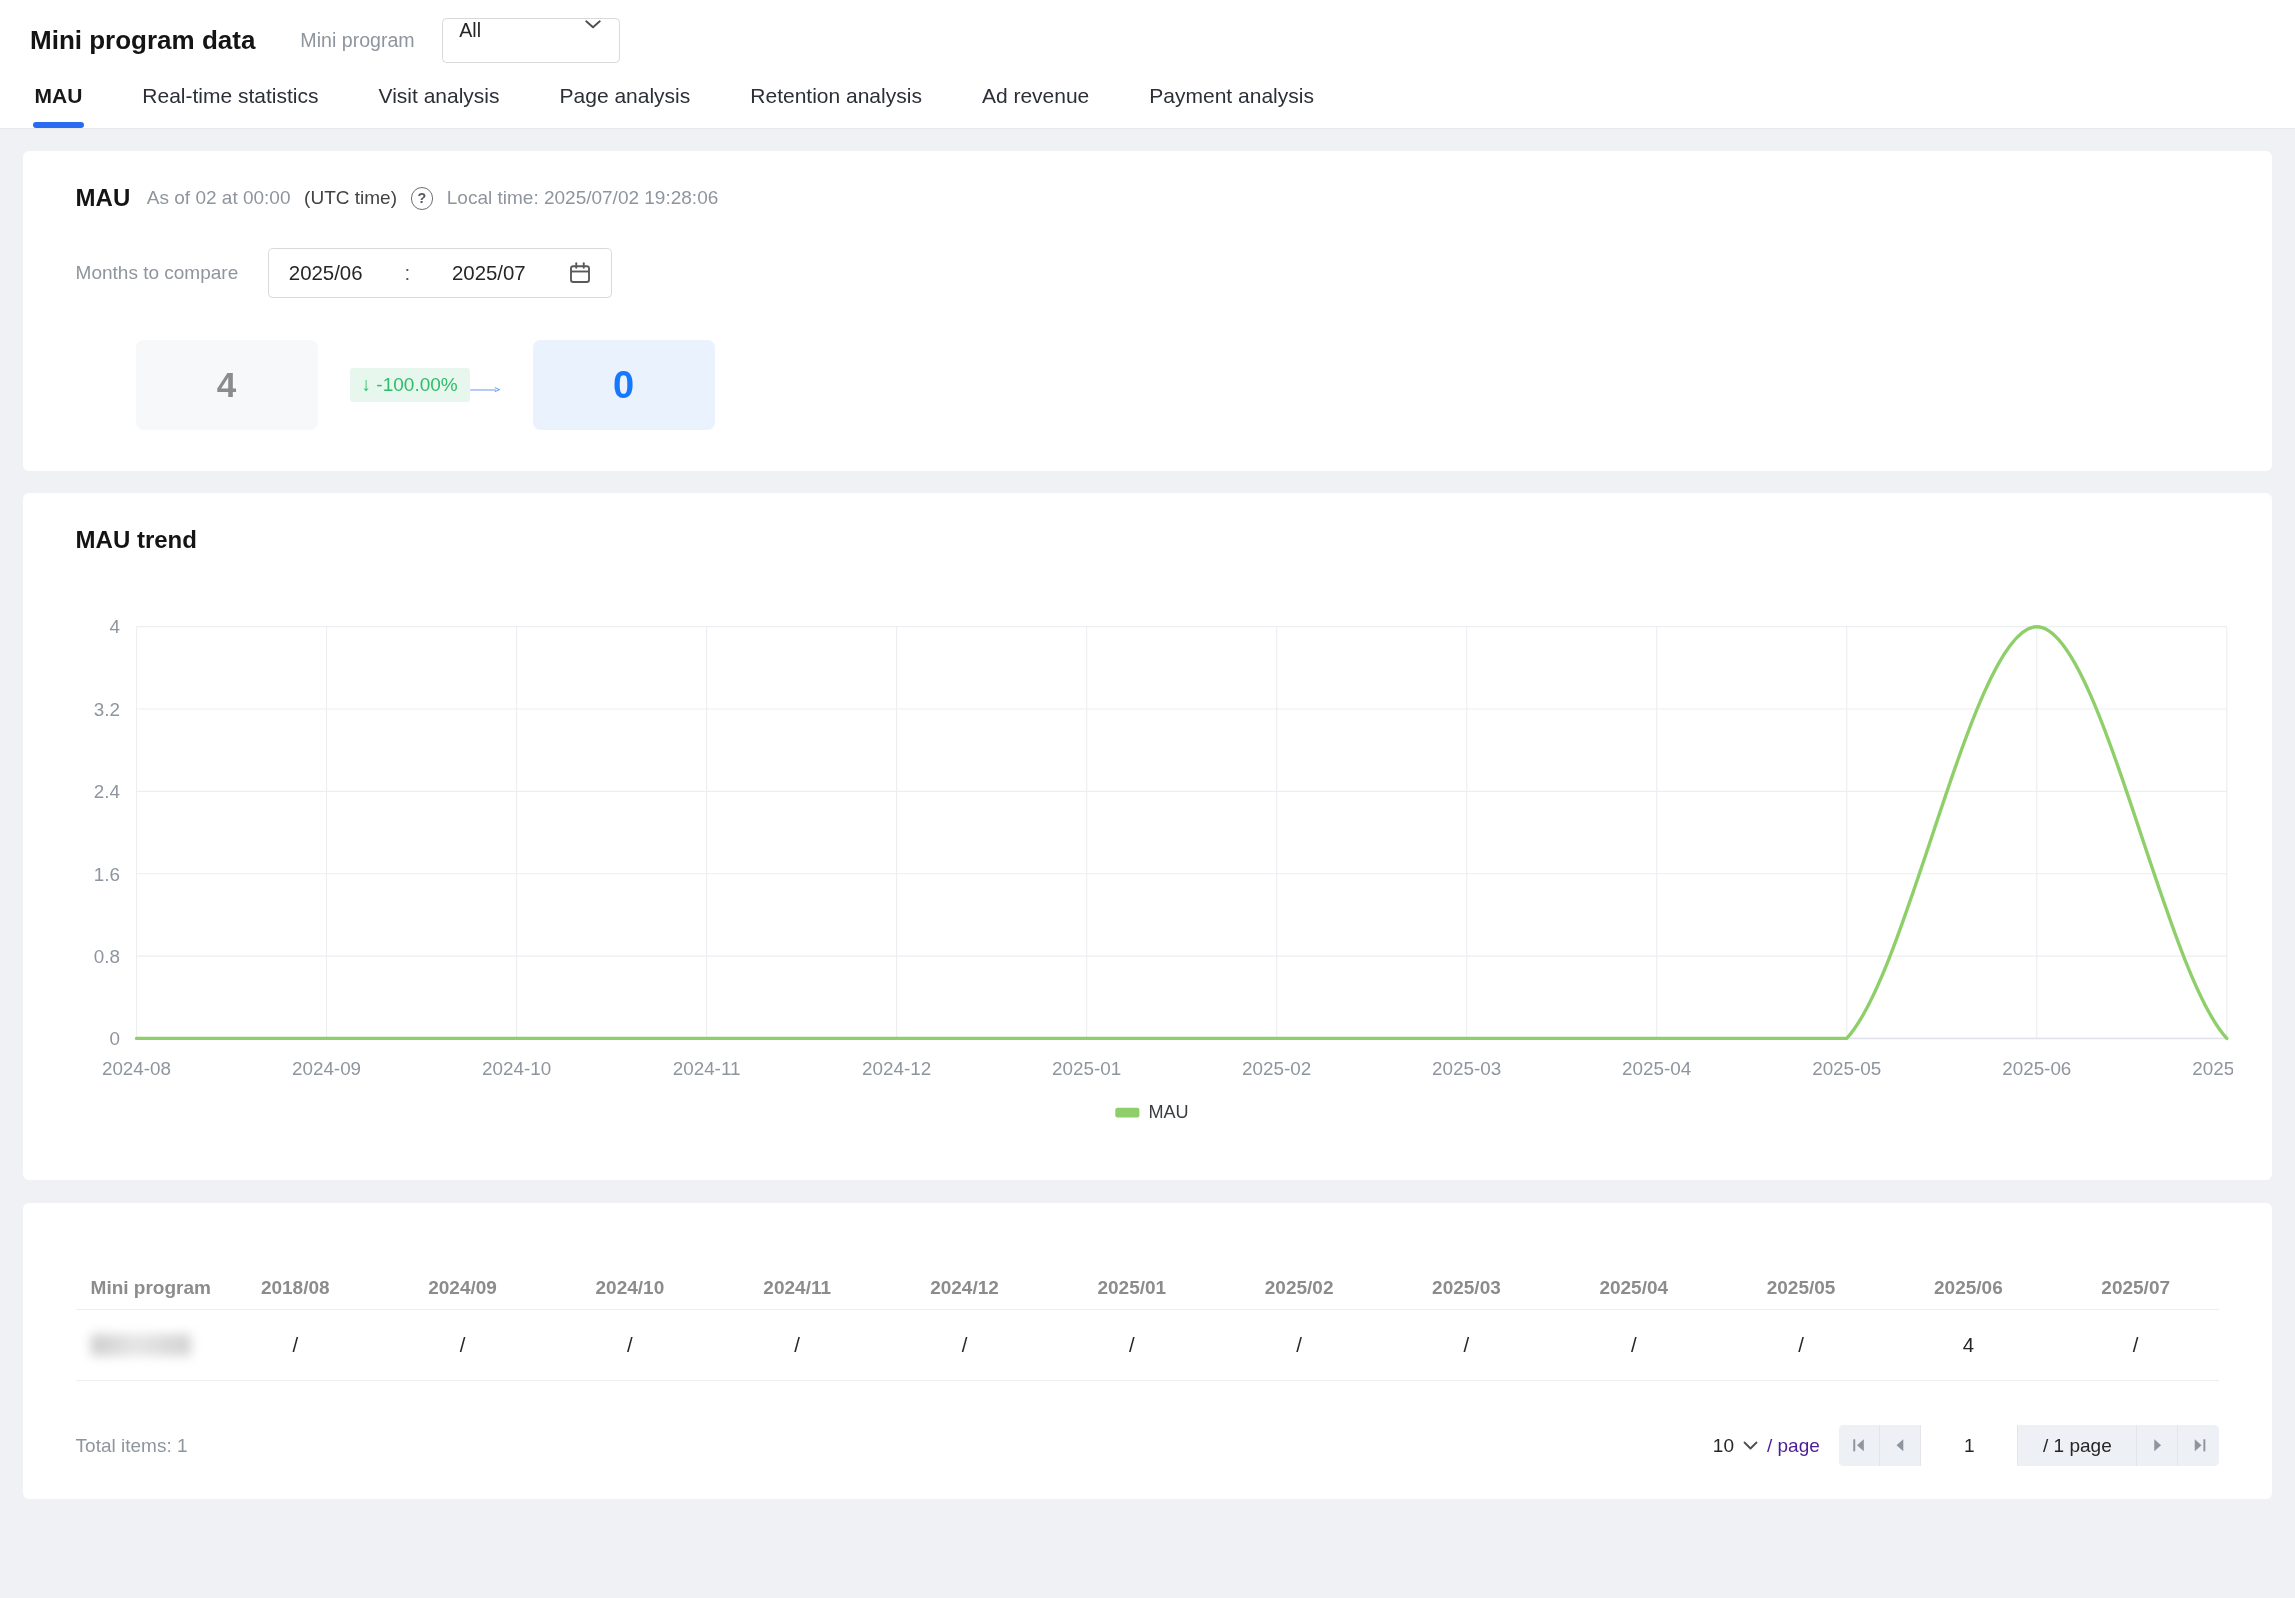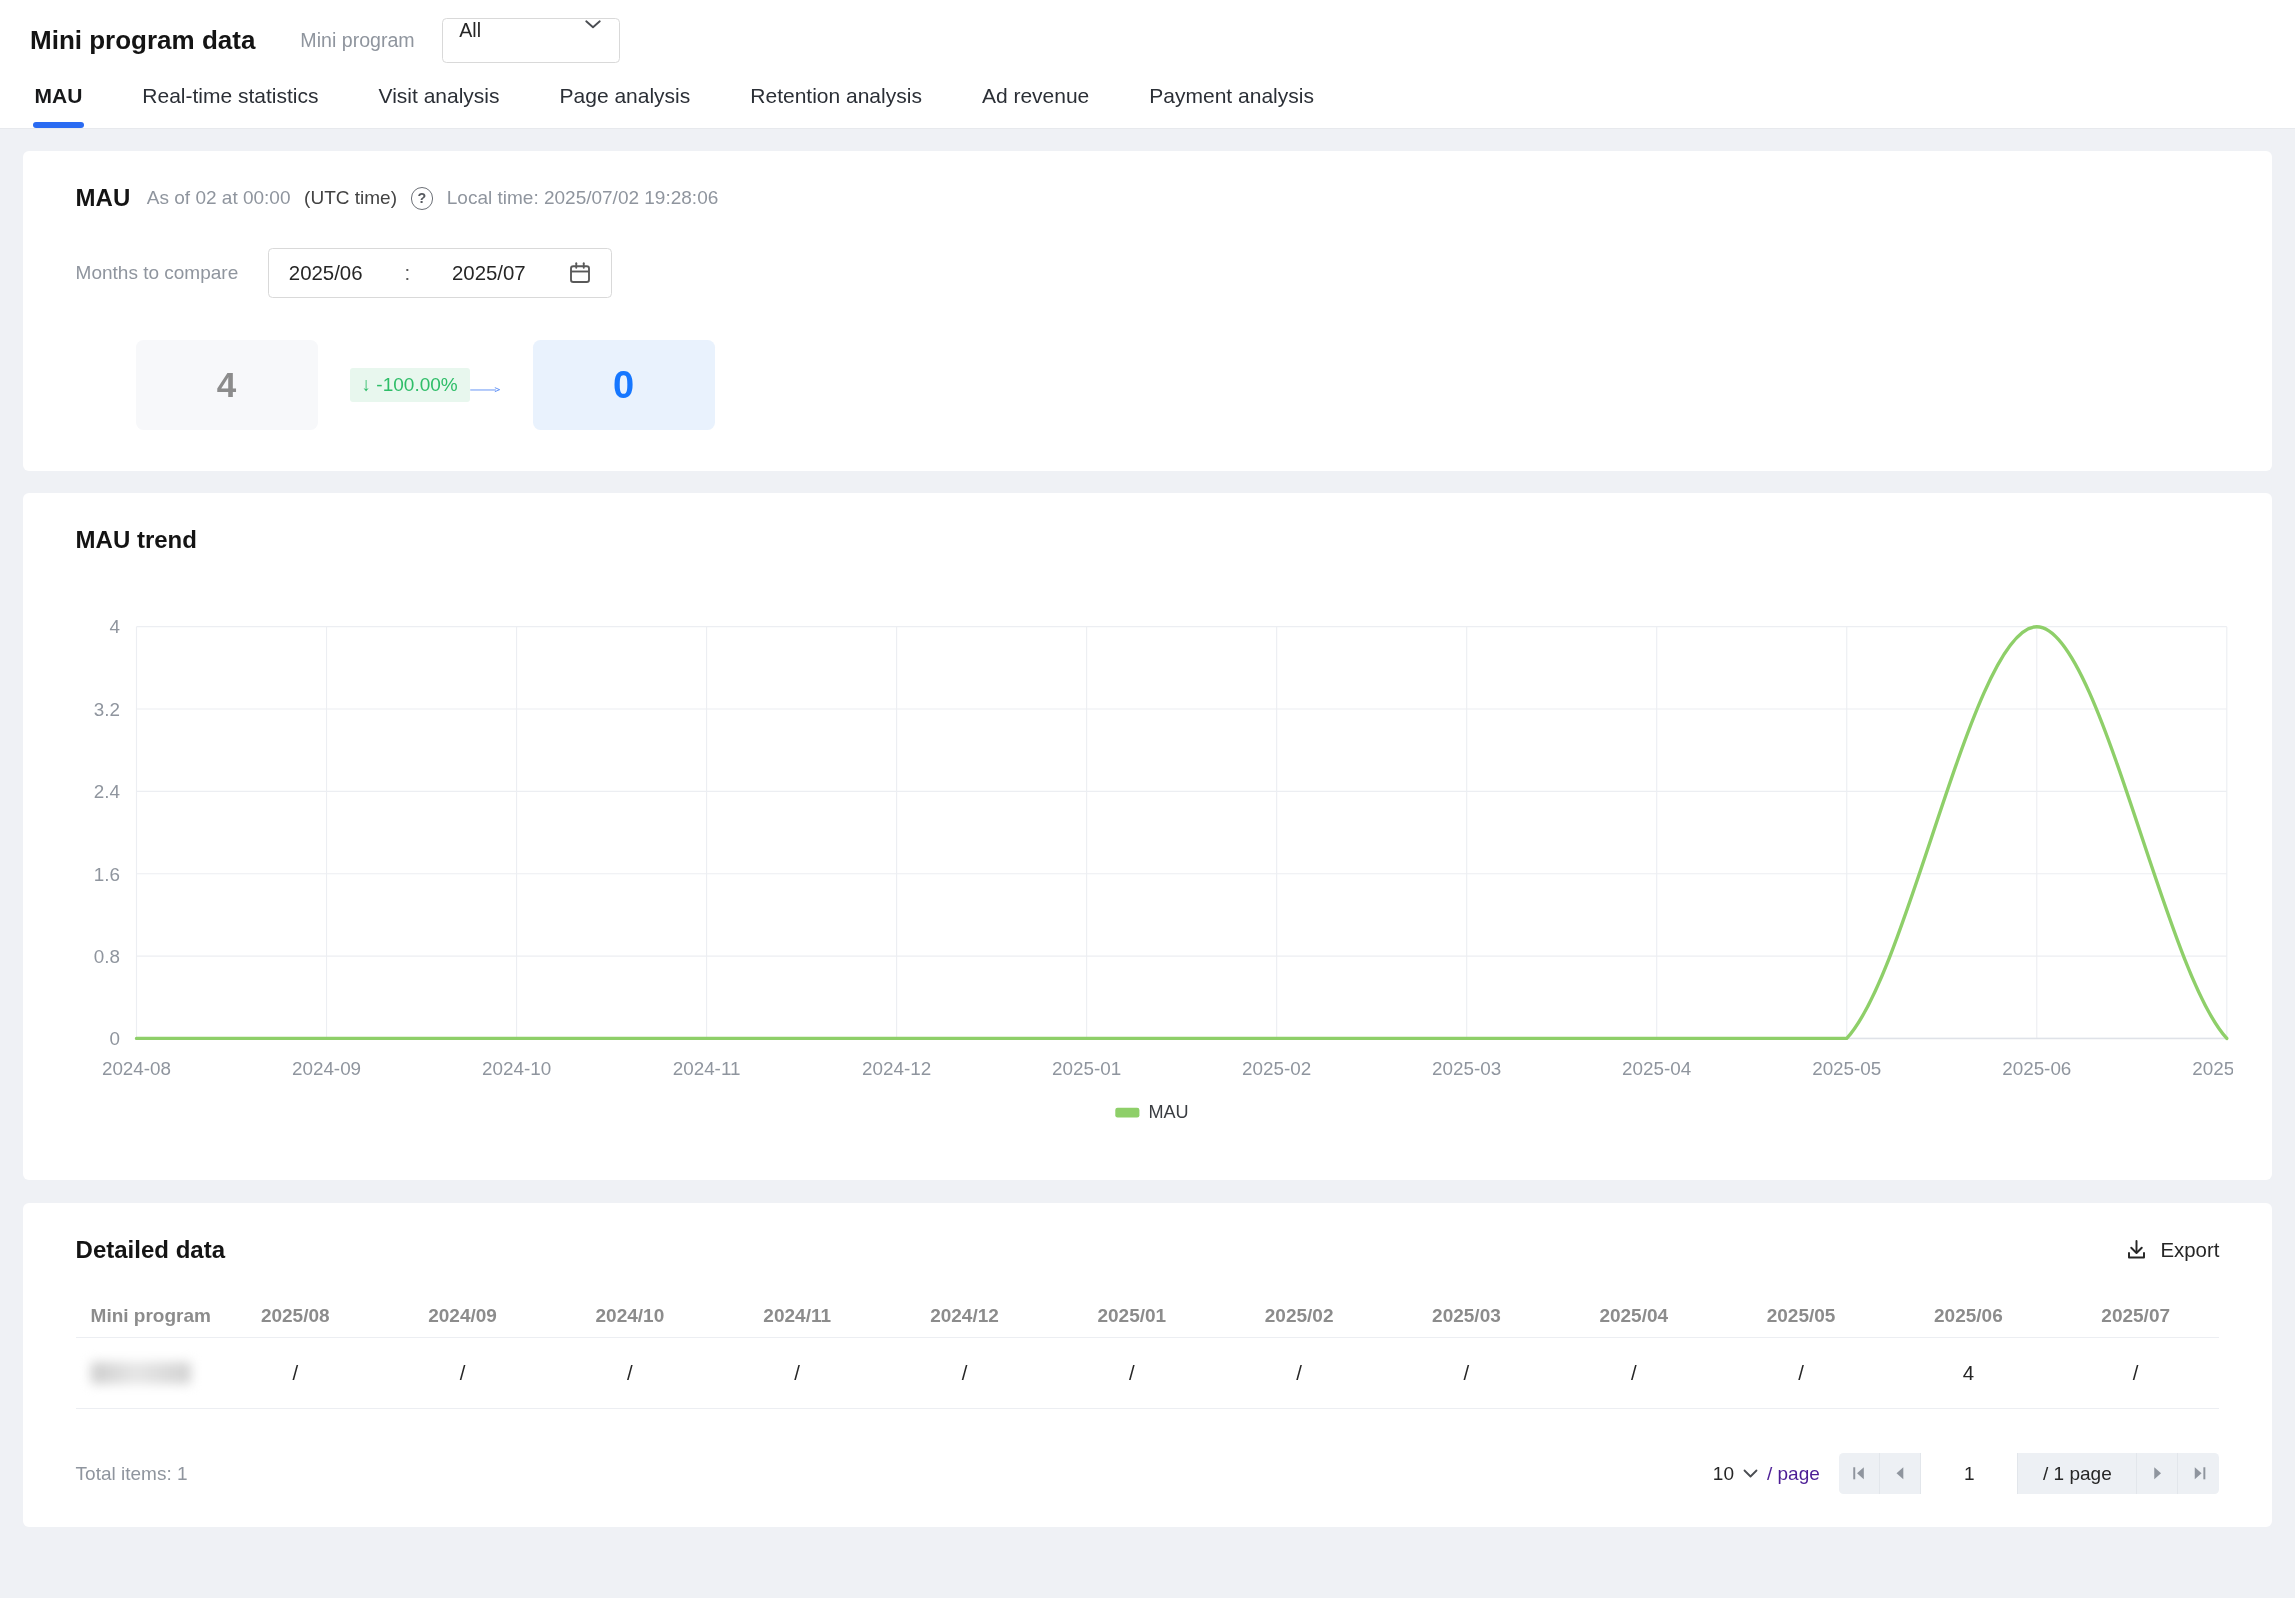--- a/index.html
+++ b/index.html
@@ -189,36 +189,25 @@
         <path d="M80,592C164,592 248,592 332,592C416,592 500,592 584,592C668,592 752,592 836,592C920,592 1004,592 1088,592C1172,592 1256,592 1340,592C1424,592 1508,592 1592,592C1676,592 1760,592 1844,592C1928,592 2012,592 2096,592C2180,592 2264,592 2348,592C2432,501 2516,46 2600,46C2684,46 2768,501 2852,592" fill="none" stroke="#8ecf69" stroke-width="4.5" stroke-linecap="round" stroke-linejoin="round"></path>
         <g transform="translate(1430,696)">
           <rect x="-52" y="-12" width="32" height="13" rx="3" fill="#8ecf69"></rect>
           <text x="-8" y="2" font-size="24" fill="#3a3d42">MAU</text>
         </g>
       </svg>
     </div>
 </div>
 
 <div class="card">
-  <div class="detail-head">
-    <div class="card-title">Detailed data</div>
-    <div class="export-btn">
-      <svg width="24" height="24" viewBox="0 0 32 32">
-        <line x1="14" y1="4" x2="14" y2="19" stroke="#262626" stroke-width="2.6" stroke-linecap="round"></line>
-        <polyline points="7,13 14,20 21,13" fill="none" stroke="#262626" stroke-width="2.6" stroke-linecap="round" stroke-linejoin="round"></polyline>
-        <polyline points="4,20 4,26 24,26 24,20" fill="none" stroke="#262626" stroke-width="2.6" stroke-linecap="round" stroke-linejoin="round"></polyline>
-      </svg>
-      <span>Export</span>
-    </div>
-  </div>
 
   <div class="table">
     <div class="tr head" id="table-head">
         <div class="th first">Mini program</div>
-        <div class="th">2025/08</div>
+        <div class="th">2018/08</div>
         <div class="th">2024/09</div>
         <div class="th">2024/10</div>
         <div class="th">2024/11</div>
         <div class="th">2024/12</div>
         <div class="th">2025/01</div>
         <div class="th">2025/02</div>
         <div class="th">2025/03</div>
         <div class="th">2025/04</div>
         <div class="th">2025/05</div>
         <div class="th">2025/06</div>

